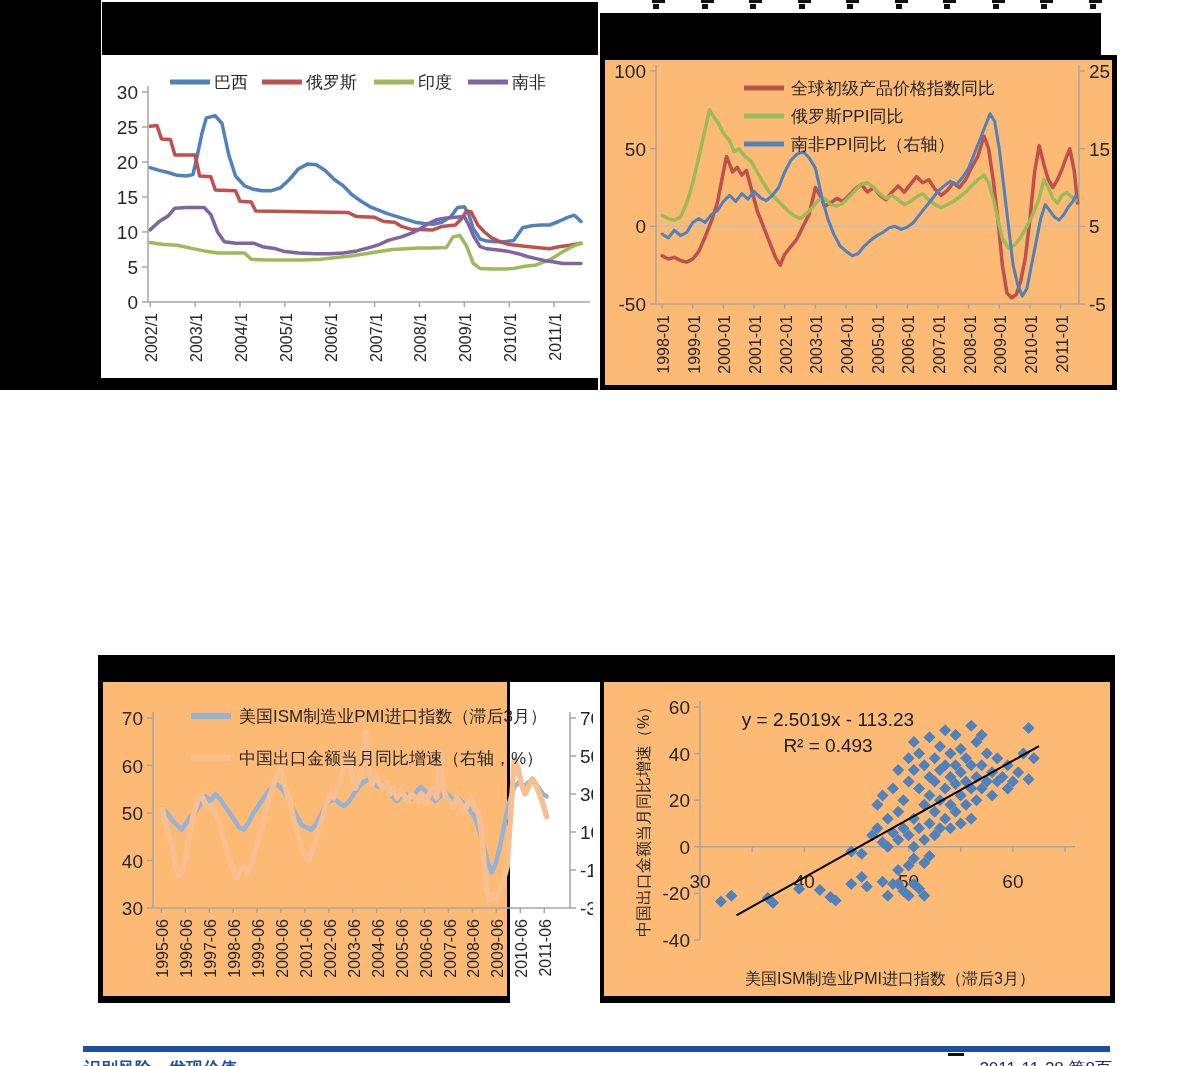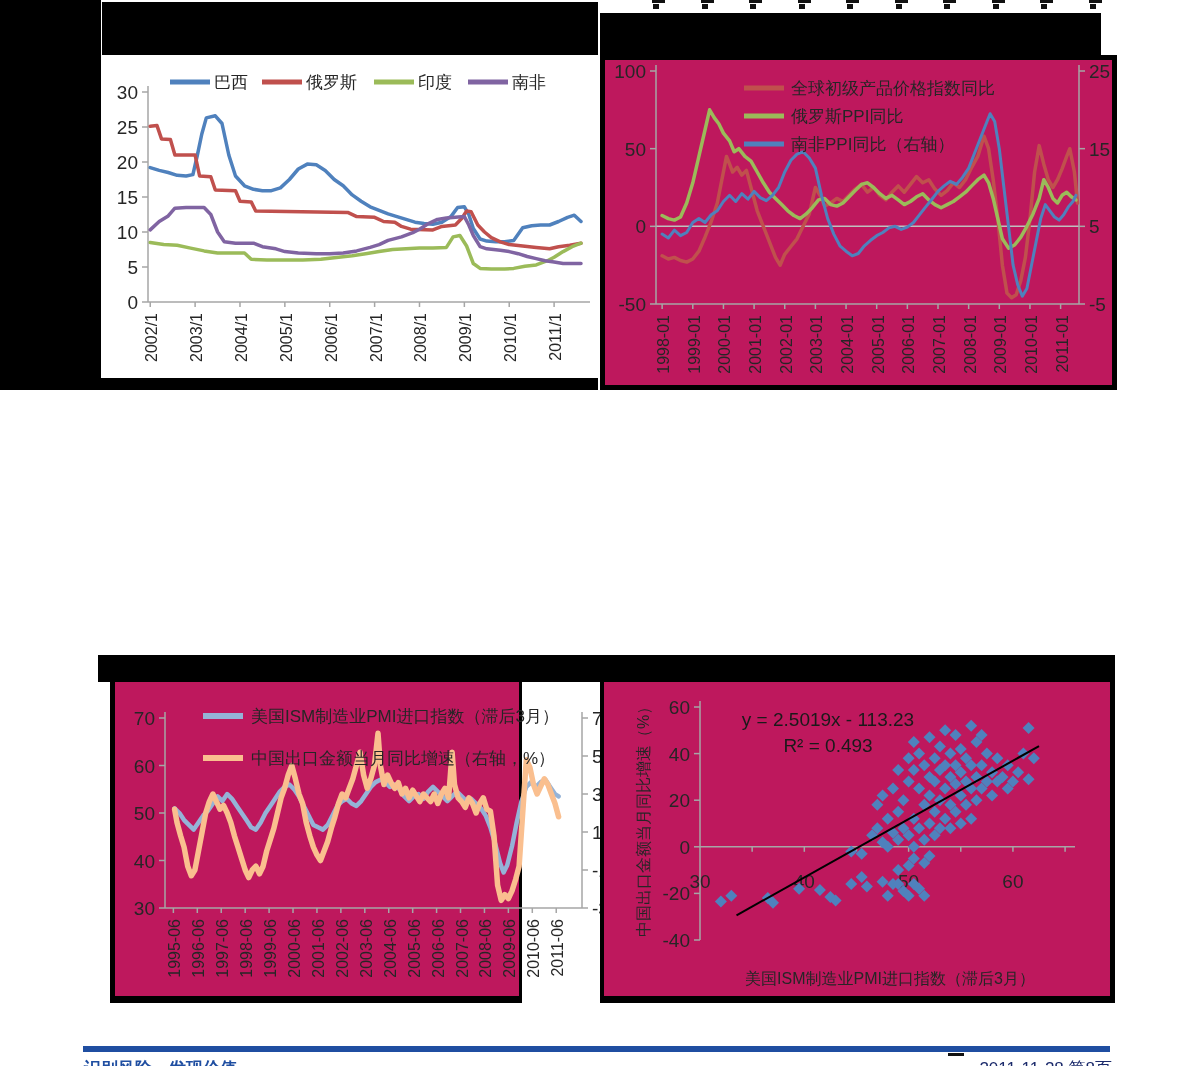--- a/index.html
+++ b/index.html
@@ -1,19 +1,19 @@
 <!DOCTYPE html>
 <html><head>
 <meta charset="utf-8">
 <style>
   html,body{margin:0;padding:0;background:#fff;}
   #page{position:relative;width:1191px;height:1066px;background:#fff;overflow:hidden;
         font-family:"Liberation Sans", sans-serif;}
   .blk{position:absolute;background:#000;}
-  .figbox{position:absolute;background:#be185d;box-sizing:border-box;}
+  .figbox{position:absolute;background:#fdba74;box-sizing:border-box;}
   .chart-mount{position:absolute;}
   .glyph{position:absolute;top:0;width:13px;height:9px;border-top:3px solid #111;}
   .glyph:before{content:"";position:absolute;left:1px;top:1px;width:6px;height:5px;background:#111;}
   #footer-rule{position:absolute;background:#1F4EA1;}
   #footer-dash{position:absolute;background:#111;}
   .footer-text{position:absolute;font-size:17px;white-space:nowrap;}
   #footer-left{left:84px;top:1057px;color:#1F4EA1;font-weight:bold;}
   #footer-right{right:79px;top:1057px;color:#1b2a6b;}
   svg text{font-family:"Liberation Sans", sans-serif;}
 </style>
@@ -148,21 +148,21 @@
           <text font-size="17" text-anchor="start" fill="#262626" x="186" y="34">全球初级产品价格指数同比</text>
           <line x1="139" y1="56" x2="179" y2="56" stroke="#9BBB59" stroke-width="5"></line>
           <text font-size="17" text-anchor="start" fill="#262626" x="186" y="62">俄罗斯PPI同比</text>
           <line x1="139" y1="84" x2="179" y2="84" stroke="#4F81BD" stroke-width="5"></line>
           <text font-size="17" text-anchor="start" fill="#262626" x="186" y="90">南非PPI同比（右轴）</text>
         </svg></div>
   </div>
 
   <div class="blk" style="left:98px;top:655px;width:1017px;height:27px;"></div>
 
-  <div class="figbox" style="left:110px;top:682px;width:412px;height:321px;border-left:5px solid #000;border-right:3px solid #000;border-bottom:7px solid #000;">
+  <div class="figbox" style="left:98px;top:682px;width:412px;height:321px;border-left:5px solid #000;border-right:3px solid #000;border-bottom:7px solid #000;">
     <div class="chart-mount" style="left:0;top:0;width:490px;height:313px;"><svg width="490" height="313">
           <line x1="50" y1="30" x2="50" y2="226" stroke="#A6A6A6" stroke-width="1.5"></line>
           <line x1="50" y1="226" x2="467" y2="226" stroke="#A6A6A6" stroke-width="1.5"></line>
           <line x1="44" y1="36" x2="50" y2="36" stroke="#A6A6A6" stroke-width="1.5"></line>
           <text font-size="19" text-anchor="end" fill="#262626" x="40" y="43">70</text>
           <line x1="44" y1="83.5" x2="50" y2="83.5" stroke="#A6A6A6" stroke-width="1.5"></line>
           <text font-size="19" text-anchor="end" fill="#262626" x="40" y="90.5">60</text>
           <line x1="44" y1="131" x2="50" y2="131" stroke="#A6A6A6" stroke-width="1.5"></line>
           <text font-size="19" text-anchor="end" fill="#262626" x="40" y="138">50</text>
           <line x1="44" y1="178.5" x2="50" y2="178.5" stroke="#A6A6A6" stroke-width="1.5"></line>

